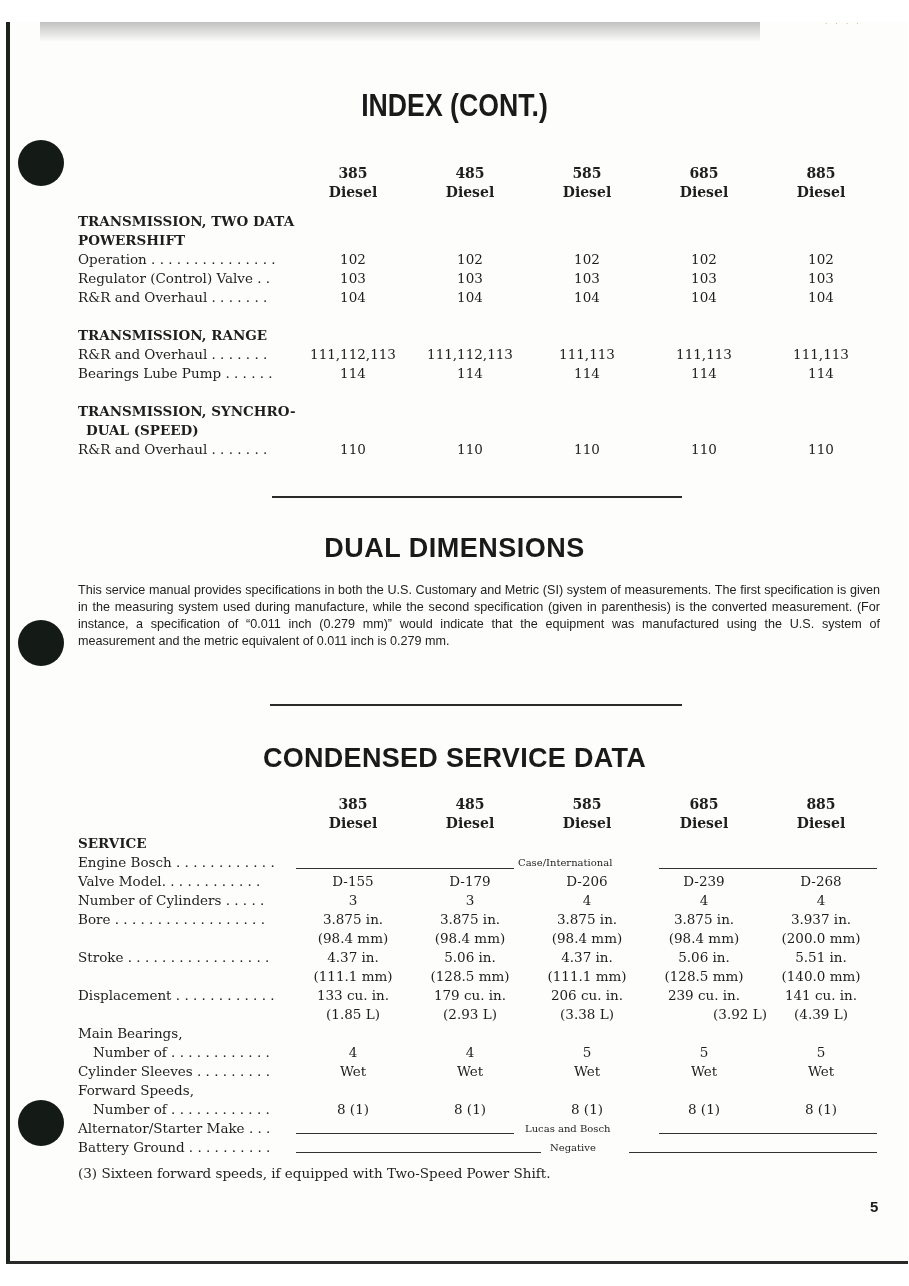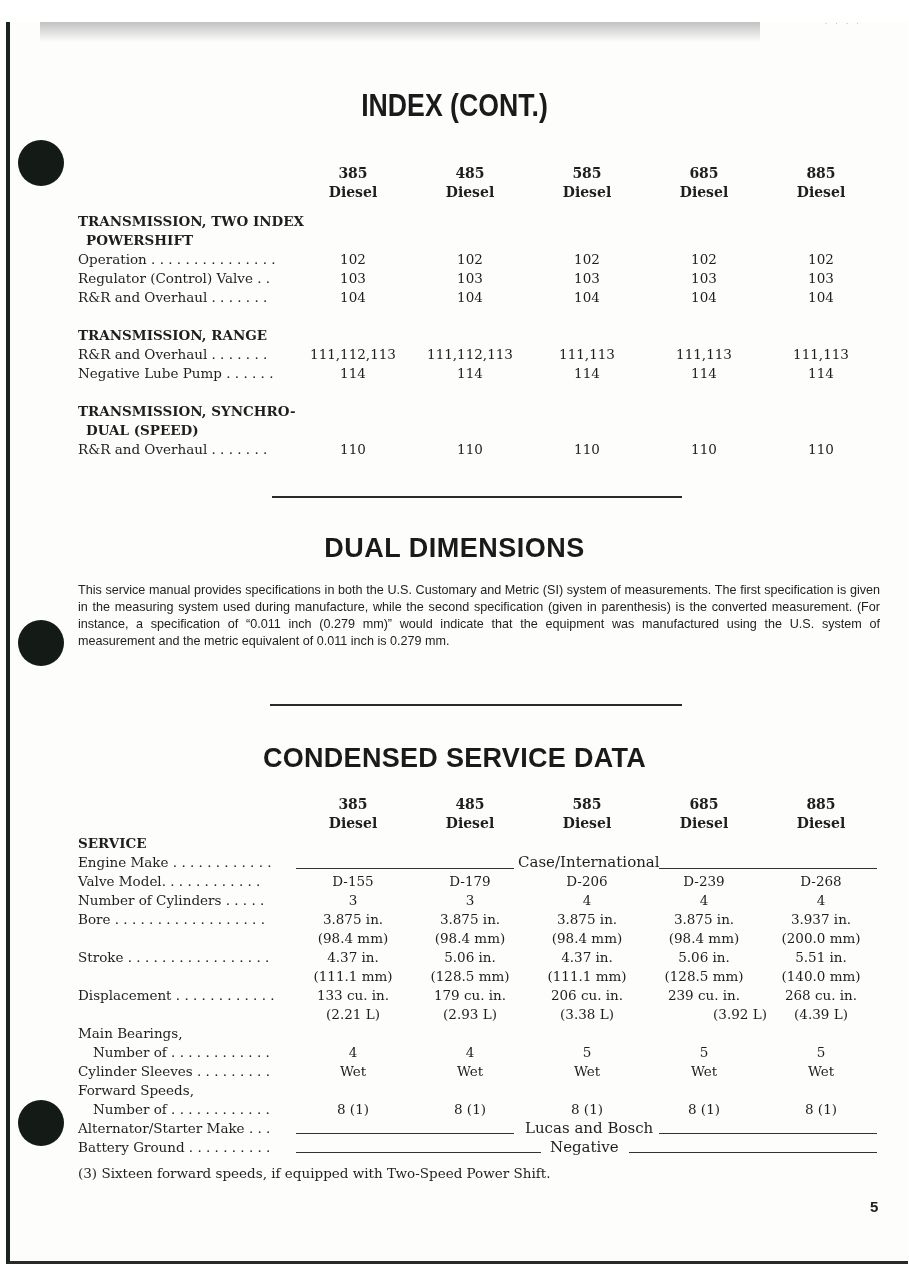--- a/index.html
+++ b/index.html
@@ -33,21 +33,21 @@
   .lbl { position: absolute; left: 78px; font-size: 13.5px; line-height: 19px; white-space: nowrap; }
   .sec { position: absolute; left: 78px; font-weight: bold; font-size: 13.5px; line-height: 19px; white-space: nowrap; }
   .cell { position: absolute; width: 120px; text-align: center; font-size: 13.5px; line-height: 19px; white-space: nowrap; }
 
   .para {
     position: absolute; left: 78px; top: 582px; width: 802px;
     font-family: "Liberation Sans", "DejaVu Sans", sans-serif; font-size: 12.6px; line-height: 17px;
     text-align: justify; text-align-last: left; color: #222;
   }
   .spanline { position: absolute; height: 1px; background: #333; }
-  .spantext { position: absolute; font-size: 15px; line-height: 19px; white-space: nowrap; }
+  .spantext { position: absolute; font-size: 10px; line-height: 19px; white-space: nowrap; }
   .footnote { position: absolute; left: 78px; top: 1164px; font-size: 13.5px; line-height: 19px; }
   .pagenum { position: absolute; left: 870px; top: 1198px; font-family: "Liberation Sans", sans-serif; font-weight: bold; font-size: 15px; }
   .speck { position: absolute; left: 825px; top: 20px; font-size: 7px; color: #c9a85a; letter-spacing: 3px; }
 </style>
 </head>
 <body>
 
 <div class="page"></div>
 <div class="top-shadow"></div>
 <div class="speck">· · · ·</div>
@@ -74,22 +74,22 @@
   <div class="colhead" style="left:644px;top:164px">
       <div>685</div>
       <div>Diesel</div>
     </div>
   <div class="colhead" style="left:761px;top:164px">
       <div>885</div>
       <div>Diesel</div>
     </div>
 </div>
 
-<div class="sec" style="top:212px">TRANSMISSION, TWO INDEX</div>
-<div class="sec" style="top:231px;left:86px">POWERSHIFT</div>
+<div class="sec" style="top:212px">TRANSMISSION, TWO DATA</div>
+<div class="sec" style="top:231px;left:78px">POWERSHIFT</div>
 
 <div>
   <div class="lbl" style="top:250px">Operation . . . . . . . . . . . . . . .</div>
   <div class="cell" style="left:293px;top:250px">102</div>
   <div class="cell" style="left:410px;top:250px">102</div>
   <div class="cell" style="left:527px;top:250px">102</div>
   <div class="cell" style="left:644px;top:250px">102</div>
   <div class="cell" style="left:761px;top:250px">102</div>
 </div>
 <div>
@@ -112,21 +112,21 @@
 <div class="sec" style="top:326px">TRANSMISSION, RANGE</div>
 <div>
   <div class="lbl" style="top:345px">R&amp;R and Overhaul . . . . . . .</div>
   <div class="cell" style="left:293px;top:345px">111,112,113</div>
   <div class="cell" style="left:410px;top:345px">111,112,113</div>
   <div class="cell" style="left:527px;top:345px">111,113</div>
   <div class="cell" style="left:644px;top:345px">111,113</div>
   <div class="cell" style="left:761px;top:345px">111,113</div>
 </div>
 <div>
-  <div class="lbl" style="top:364px">Negative Lube Pump . . . . . .</div>
+  <div class="lbl" style="top:364px">Bearings Lube Pump . . . . . .</div>
   <div class="cell" style="left:293px;top:364px">114</div>
   <div class="cell" style="left:410px;top:364px">114</div>
   <div class="cell" style="left:527px;top:364px">114</div>
   <div class="cell" style="left:644px;top:364px">114</div>
   <div class="cell" style="left:761px;top:364px">114</div>
 </div>
 
 <div class="sec" style="top:402px">TRANSMISSION, SYNCHRO-</div>
 <div class="sec" style="top:421px;left:86px">DUAL (SPEED)</div>
 <div>
@@ -165,21 +165,21 @@
       <div>Diesel</div>
     </div>
   <div class="colhead" style="left:761px;top:795px">
       <div>885</div>
       <div>Diesel</div>
     </div>
 </div>
 
 <div class="sec" style="top:834px">SERVICE</div>
 
-<div class="lbl" style="top:853px">Engine Make . . . . . . . . . . . .</div>
+<div class="lbl" style="top:853px">Engine Bosch . . . . . . . . . . . .</div>
 <div class="spanline" style="left:296px;top:868px;width:218px"></div>
 <div class="spantext" style="left:518px;top:853px">Case/International</div>
 <div class="spanline" style="left:659px;top:868px;width:218px"></div>
 
 <div class="lbl" style="top:872px">Valve Model. . . . . . . . . . . .</div>
 <div class="cell" style="left:293px;top:872px">D-155</div>
 <div class="cell" style="left:410px;top:872px">D-179</div>
 <div class="cell" style="left:527px;top:872px">D-206</div>
 <div class="cell" style="left:644px;top:872px">D-239</div>
 <div class="cell" style="left:761px;top:872px">D-268</div>
@@ -213,22 +213,22 @@
 <div class="cell" style="left:410px;top:967px">(128.5 mm)</div>
 <div class="cell" style="left:527px;top:967px">(111.1 mm)</div>
 <div class="cell" style="left:644px;top:967px">(128.5 mm)</div>
 <div class="cell" style="left:761px;top:967px">(140.0 mm)</div>
 
 <div class="lbl" style="top:986px">Displacement . . . . . . . . . . . .</div>
 <div class="cell" style="left:293px;top:986px">133 cu. in.</div>
 <div class="cell" style="left:410px;top:986px">179 cu. in.</div>
 <div class="cell" style="left:527px;top:986px">206 cu. in.</div>
 <div class="cell" style="left:644px;top:986px">239 cu. in.</div>
-<div class="cell" style="left:761px;top:986px">268 cu. in.</div>
-<div class="cell" style="left:293px;top:1005px">(2.21 L)</div>
+<div class="cell" style="left:761px;top:986px">141 cu. in.</div>
+<div class="cell" style="left:293px;top:1005px">(1.85 L)</div>
 <div class="cell" style="left:410px;top:1005px">(2.93 L)</div>
 <div class="cell" style="left:527px;top:1005px">(3.38 L)</div>
 <div class="cell" style="left:680px;top:1005px">(3.92 L)</div>
 <div class="cell" style="left:761px;top:1005px">(4.39 L)</div>
 
 <div class="lbl" style="top:1024px">Main Bearings,</div>
 <div class="lbl" style="top:1043px;left:93px">Number of . . . . . . . . . . . .</div>
 <div class="cell" style="left:293px;top:1043px">4</div>
 <div class="cell" style="left:410px;top:1043px">4</div>
 <div class="cell" style="left:527px;top:1043px">5</div>

